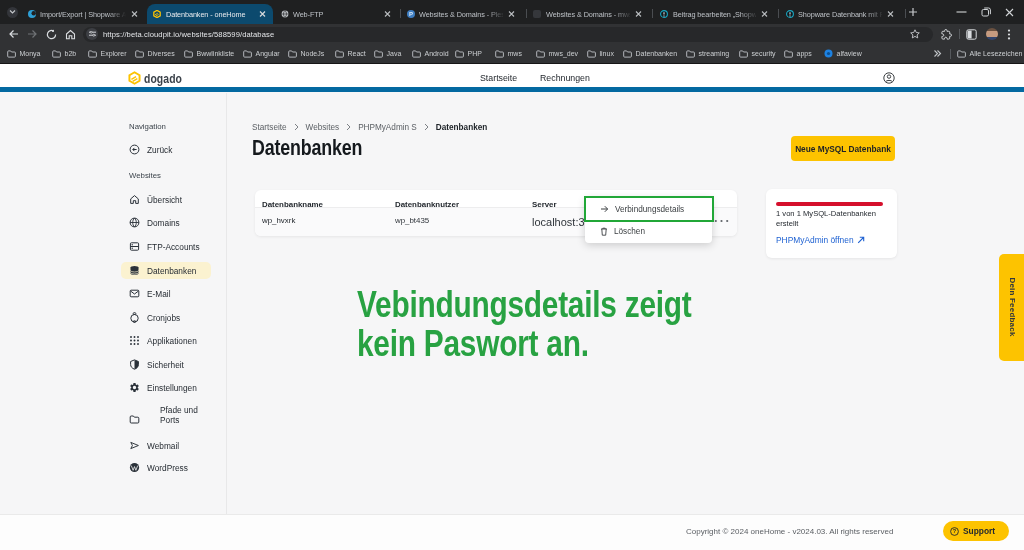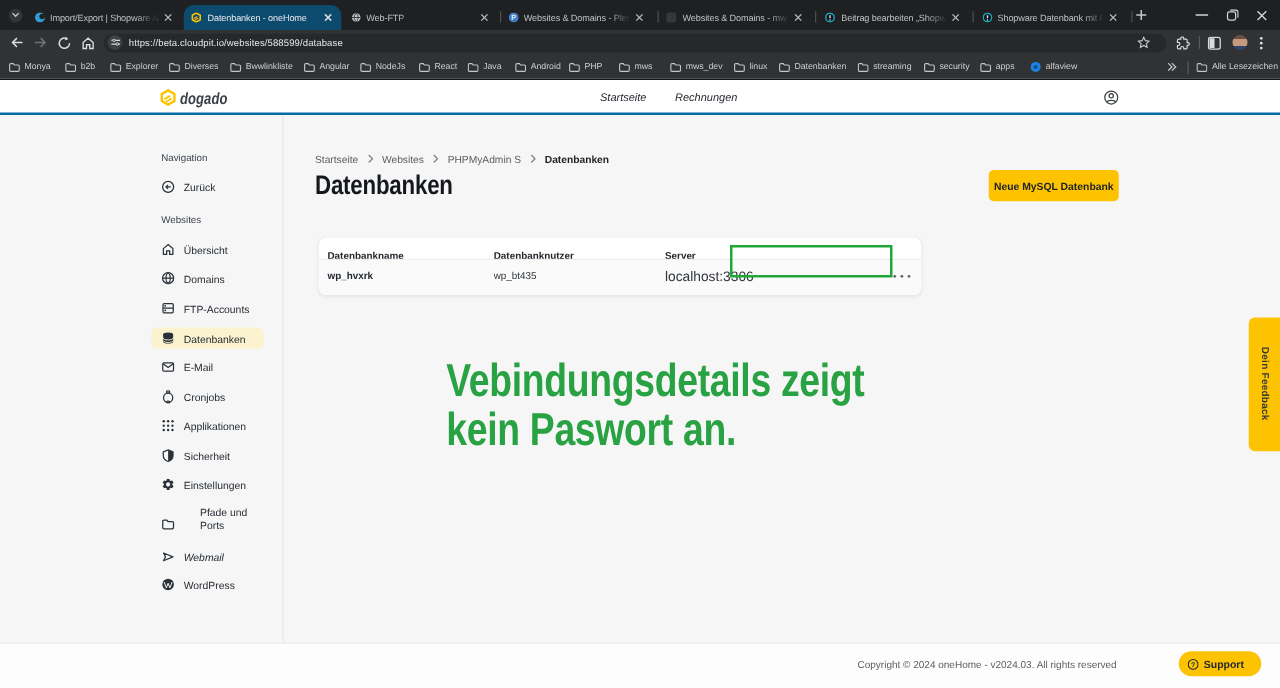--- a/index.html
+++ b/index.html
@@ -16,21 +16,21 @@
   .fade { position:absolute; top:0; height:100%; width:18px; }
   #toolbar { position:absolute; left:0; top:24px; width:1024px; height:20px; background:#313234; }
   #omnibox { position:absolute; left:83px; top:26.5px; width:850px; height:15px; border-radius:8px; background:#27282a; }
   #omniurl { position:absolute; left:103px; top:29.5px; font-size:7.6px; color:#e4e6e9; letter-spacing:0.1px; }
   #bookmarks { position:absolute; left:0; top:44px; width:1024px; height:19px; background:#313234; }
   .bm { position:absolute; top:3.5px; height:12px; display:flex; align-items:center; gap:3.5px; }
   .bm span { font-size:7px; color:#cdd0d3; white-space:nowrap; }
   #chromeedge { position:absolute; left:0; top:63px; width:1024px; height:1px; background:#161616; }
   
   #page { position:absolute; left:0; top:64px; width:1024px; height:486px; background:#f6f6f7; }
-  #phead { position:absolute; left:0; top:0; width:1024px; height:28px; background:#ffffff; border-bottom:2px solid #0369a1;font-style:italic; }
+  #phead { position:absolute; left:0; top:0; width:1024px; height:28px; background:#ffffff; border-bottom:5px solid #0369a1; }
   .pnav { position:absolute; top:9px; font-size:8.8px; color:#23282e; }
   
   #sideborder { position:absolute; left:226px; top:29px; width:1px; height:421px; background:#e8e8e9; }
   .slabel { position:absolute; left:129px; font-size:7.8px; color:#3c444c; }
   .sitem { position:absolute; left:129px; display:flex; align-items:flex-end; gap:7px; color:#2a3139; }
   .sitem span { font-size:8.3px; color:#262c33; white-space:nowrap; }
   #dbpill { position:absolute; left:121px; top:197.5px; width:90px; height:17px; background:#fbf2d0; border-radius:5px; }
   #h1 { position:absolute; left:252px; top:72px; font-size:21.5px; font-weight:bold; color:#15191d; letter-spacing:-0.2px; transform:scaleX(0.83); transform-origin:0 0; }
   #btn1 { position:absolute; left:660px; top:72px; width:124px; height:25px; background:#fff; border:1px solid #f6cf4e; border-radius:4px; font-size:8.3px; color:#1d2126; display:flex; align-items:center; justify-content:center; }
   #btn2 { position:absolute; left:791px; top:72px; width:104px; height:25px; background:#fdc300; border-radius:4px; font-size:8.3px; font-weight:bold; color:#1d2126; display:flex; align-items:center; justify-content:center; }
@@ -433,21 +433,21 @@
         <path fill="#2a3139" d="M19.14 12.94c.04-.3.06-.61.06-.94 0-.32-.02-.64-.07-.94l2.03-1.58c.18-.14.23-.41.12-.61l-1.92-3.32c-.12-.22-.37-.29-.59-.22l-2.39.96c-.5-.38-1.03-.7-1.62-.94l-.36-2.54c-.04-.24-.24-.41-.48-.41h-3.84c-.24 0-.43.17-.47.41l-.36 2.54c-.59.24-1.13.57-1.62.94l-2.39-.96c-.22-.08-.47 0-.59.22L2.74 8.87c-.12.21-.08.47.12.61l2.03 1.58c-.05.3-.09.63-.09.94s.02.64.07.94l-2.03 1.58c-.18.14-.23.41-.12.61l1.92 3.32c.12.22.37.29.59.22l2.39-.96c.5.38 1.03.7 1.62.94l.36 2.54c.05.24.24.41.48.41h3.84c.24 0 .44-.17.47-.41l.36-2.54c.59-.24 1.13-.56 1.62-.94l2.39.96c.22.08.47 0 .59-.22l1.92-3.32c.12-.22.07-.47-.12-.61l-2.01-1.58zM12 15.6c-1.98 0-3.6-1.62-3.6-3.6s1.62-3.6 3.6-3.6 3.6 1.62 3.6 3.6-1.62 3.6-3.6 3.6z"></path>
       </svg>
       <span>Einstellungen</span>
     </div>
   <div class="sitem" style="top:340.5px;gap:20px;">
       <svg width="11" height="11" viewBox="0 0 11 11">
         <path d="M1.2 3 a1 1 0 0 1 1 -1 h2.2 l1 1.2 h3.4 a1 1 0 0 1 1 1 v3.8 a1 1 0 0 1 -1 1 h-6.6 a1 1 0 0 1 -1 -1 Z" fill="none" stroke="#2a3139" stroke-width="1"></path>
       </svg>
       <span>Pfade und<br>Ports</span>
     </div>
-  <div class="sitem" style="top:375.5px;font-style:italic;">
+  <div class="sitem" style="top:375.5px;">
       <svg width="11" height="11" viewBox="0 0 11 11">
         <path d="M1.8 2.4 L9.4 5.5 L1.8 8.6 L3.4 5.5 Z" fill="none" stroke="#2a3139" stroke-width="0.95" stroke-linejoin="round"></path>
       </svg>
       <span>Webmail</span>
     </div>
   <div class="sitem" style="top:398px;">
       <svg width="11" height="11" viewBox="0 0 11 11">
         <circle cx="5.5" cy="5.5" r="4.6" fill="#2a3139"></circle>
         <path d="M2.3 3.6 L4.1 8.3 L5.5 4.6 L6.9 8.3 L8.7 3.6" stroke="#fff" stroke-width="0.75" fill="none"></path>
       </svg>
@@ -471,32 +471,54 @@
   </div>
   <div id="h1">Datenbanken</div>
   <div id="btn2">Neue MySQL Datenbank</div>
 
   <div id="tcard">
     <div class="th" style="left:7px;">Datenbankname</div>
     <div class="th" style="left:140px;">Datenbanknutzer</div>
     <div class="th" style="left:277px;">Server</div>
     <div class="abs" style="left:0;top:17px;width:482px;height:1px;background:#ededee;"></div>
     <div class="abs" style="left:0;top:18px;width:482px;height:28px;background:#fafafb;border-radius:0 0 6px 6px;"></div>
-    <div class="abs" style="left:7px;top:26px;font-size:7.9px;font-weight:bold;color:#23282e;">wp_hvxrk</div>
+    <div class="abs" style="left:7px;top:26px;font-size:7.9px;font-weight:normal;color:#23282e;">wp_hvxrk</div>
     <div class="abs" style="left:140px;top:26px;font-size:7.9px;color:#30353b;">wp_bt435</div>
     <div class="abs" style="left:277px;top:26px;font-size:11px;color:#30353b;">localhost:3306</div>
     <svg class="abs" style="left:459px;top:29px;" width="15" height="4" viewBox="0 0 15 4">
         <circle cx="1.8" cy="2" r="1.1" fill="#5f6368"></circle>
         <circle cx="7.5" cy="2" r="1.1" fill="#5f6368"></circle>
         <circle cx="13.2" cy="2" r="1.1" fill="#5f6368"></circle>
       </svg>
   </div>
 
+  <div id="menu">
+    <div class="mitem" style="top:5px;height:14px;">
+        <svg width="9" height="8" viewBox="0 0 9 8">
+          <path d="M1 4 H7.6 M4.8 1.2 L7.6 4 L4.8 6.8" stroke="#3c4043" stroke-width="1" fill="none"></path>
+        </svg>
+        <span>Verbindungsdetails</span>
+      </div>
+    <div class="mitem" style="top:27px;height:14px;">
+        <svg width="8" height="9" viewBox="0 0 8 9">
+          <path d="M1 2 H7 M2.8 2 V1.2 H5.2 V2 M1.8 2 L2.3 8.2 H5.7 L6.2 2" stroke="#3c4043" stroke-width="0.9" fill="none"></path>
+        </svg>
+        <span>Löschen</span>
+      </div>
+  </div>
   <div id="greenbox"></div>
 
+  <div id="icard">
+    <div id="redbar"></div>
+    <div class="ictext" style="top:20px;">1 von 1 MySQL-Datenbanken</div>
+    <div class="ictext" style="top:30px;">erstellt</div>
+    <div id="iclink">PHPMyAdmin öffnen <svg width="8" height="8" viewBox="0 0 8 8">
+          <path d="M1.2 6.8 L6.5 1.5 M2.8 1.3 H6.7 V5.2" stroke="#1f62d2" stroke-width="1.1" fill="none"></path>
+        </svg></div>
+  </div>
   <div id="pfoot"></div>
   <div id="copy">Copyright © 2024 oneHome - v2024.03. All rights reserved</div>
   <div id="support">
       <svg width="9" height="9" viewBox="0 0 9 9">
         <circle cx="4.5" cy="4.5" r="3.9" fill="none" stroke="#24292f" stroke-width="0.9"></circle>
         <text x="4.5" y="6.3" font-size="5.5" font-weight="bold" font-family="Liberation Sans" fill="#24292f" text-anchor="middle">?</text>
       </svg>
       <span>Support</span>
     </div>
   <div id="feedback">

